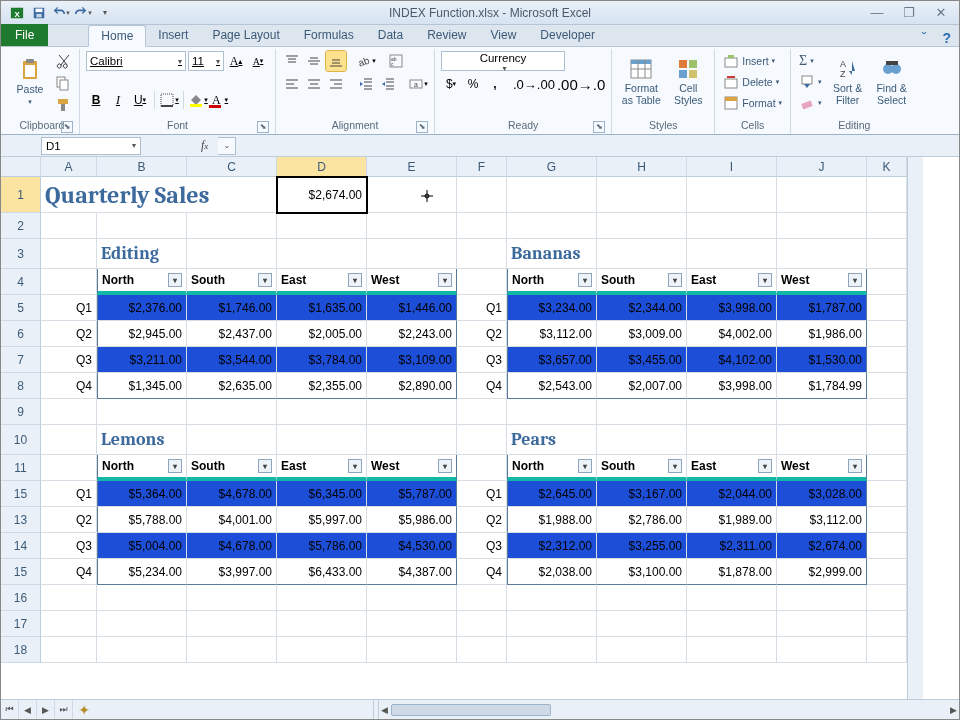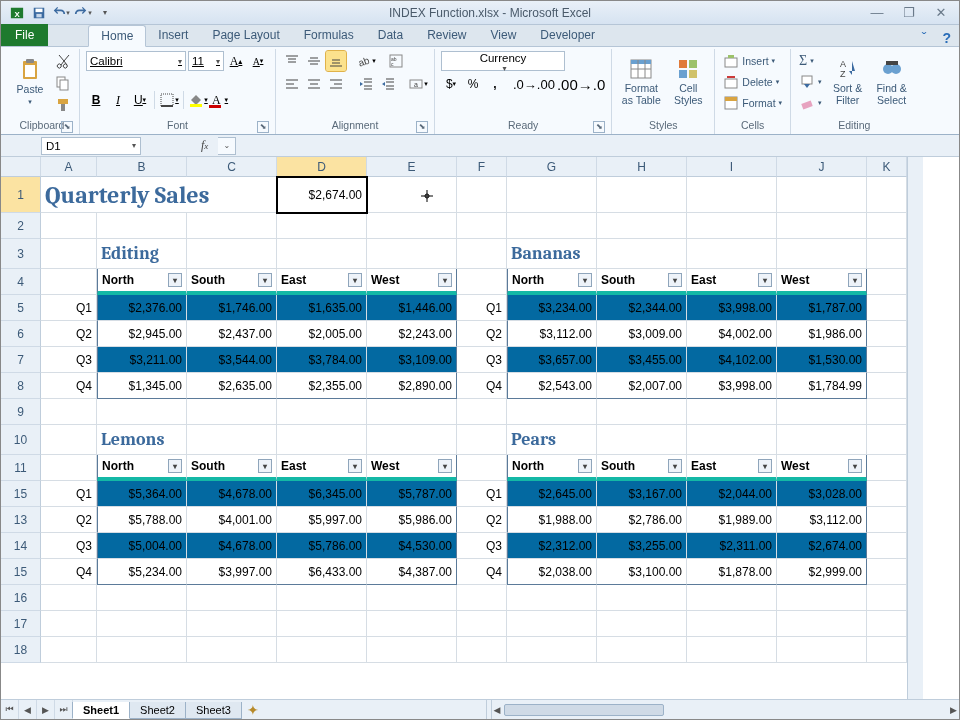--- a/index.html
+++ b/index.html
@@ -56,21 +56,21 @@
   .colhead.active { background:#fbe3a2; }
   .rowhead { background:#e9f0f7; border-right:1px solid #bfcddb; border-bottom:1px solid #cfdae6; text-align:center; font-size:12px; color:#3c5a78; display:flex; align-items:center; justify-content:center; }
   .rowhead.active { background:#fbe3a2; }
   .cell { border-right:1px solid #d6dde4; border-bottom:1px solid #d6dde4; padding:0 4px; display:flex; align-items:center; font-size:12px; background:#fff; }
   .cell.ra { justify-content:flex-end; }
   .cell.la { justify-content:flex-start; }
   .cell.title { font-size:24px; font-weight:bold; color:#3c6a9c; font-family:Cambria,Georgia,serif; }
   .cell.h2 { font-size:18px; font-weight:bold; color:#3c6a9c; font-family:Cambria,Georgia,serif; }
   .cell.thead { font-weight:bold; border-bottom:4px solid #14b8a6; }
   .cell.thead .fbtn { width:14px; height:14px; border:1px solid #8fa5bb; margin-left:auto; display:flex; align-items:center; justify-content:center; font-size:8px; color:#444; background:#eef3f9; }
-  .cell.band { background:#0369a1;padding-left:32px; }
+  .cell.band { background:#1d4ed8;padding-left:32px; }
   .cell.lb { border-left:1px solid #5b7a99; }
   .cell.rb { border-right:1px solid #5b7a99; }
   .cell.bb { border-bottom:1px solid #5b7a99; }
   .cell.selected { outline:2px solid #000; outline-offset:-1px; z-index:2; }
 
   .vscroll { width:16px; background:#e9f0f7; border-left:1px solid #bfcddb; }
 
   
   .bottom-bar { height:20px; display:flex; align-items:stretch; border-top:1px solid #bfcddb; background:#e9f0f7; }
   .sheet-nav { display:flex; }
@@ -744,25 +744,20 @@
       </svg>
   </div>
 
   <div class="bottom-bar">
     <div class="sheet-nav">
       <div class="sheet-nav-btn">⏮</div>
       <div class="sheet-nav-btn">◀</div>
       <div class="sheet-nav-btn">▶</div>
       <div class="sheet-nav-btn">⏭</div>
     </div>
-    <div class="sheet-tabs" id="sheettabs">
-        <div class="sheet-tab active">Sheet1</div>
-        <div class="sheet-tab">Sheet2</div>
-        <div class="sheet-tab">Sheet3</div>
-      </div>
     <div class="sheet-new">✦</div>
     <div style="flex:0.5;"></div>
     <div class="hscroll-split"></div>
     <div class="hscroll">
       <span class="arrow l">◀</span>
       <div class="thumb"></div>
       <span class="arrow r">▶</span>
     </div>
   </div>
 

